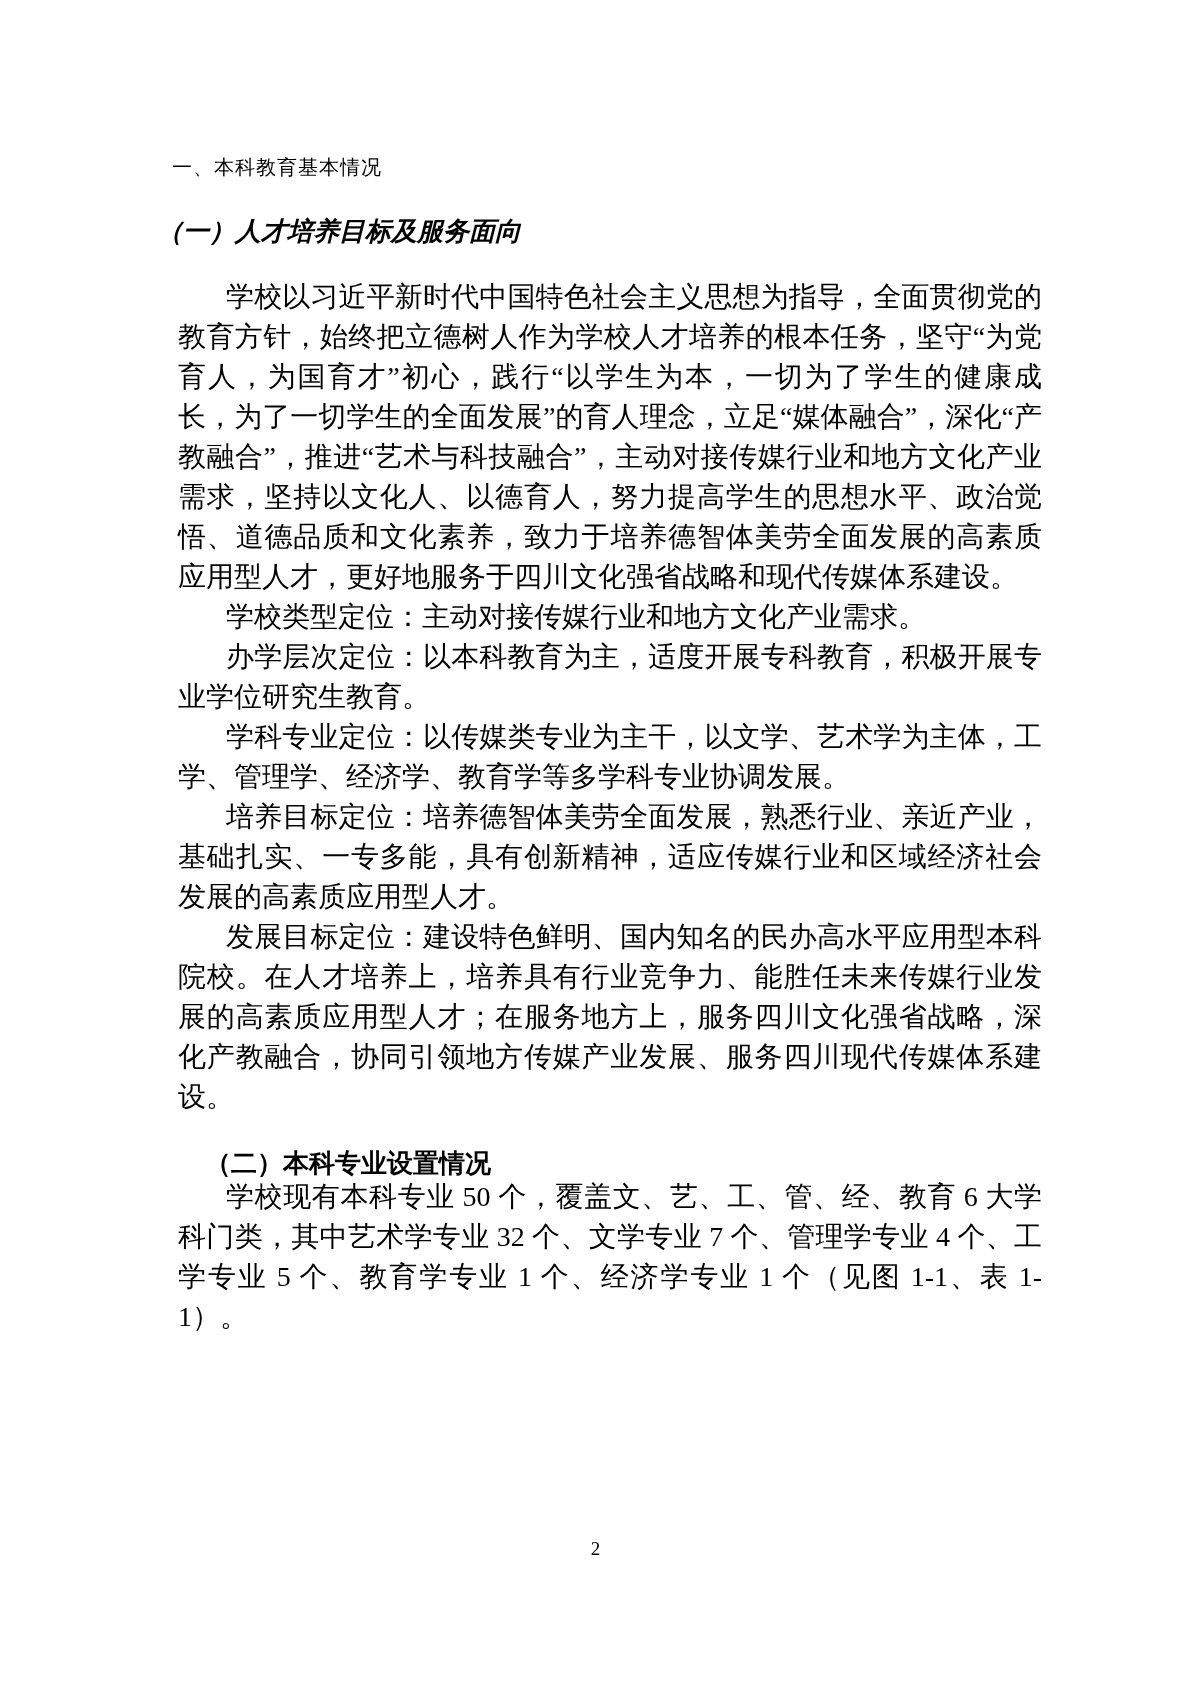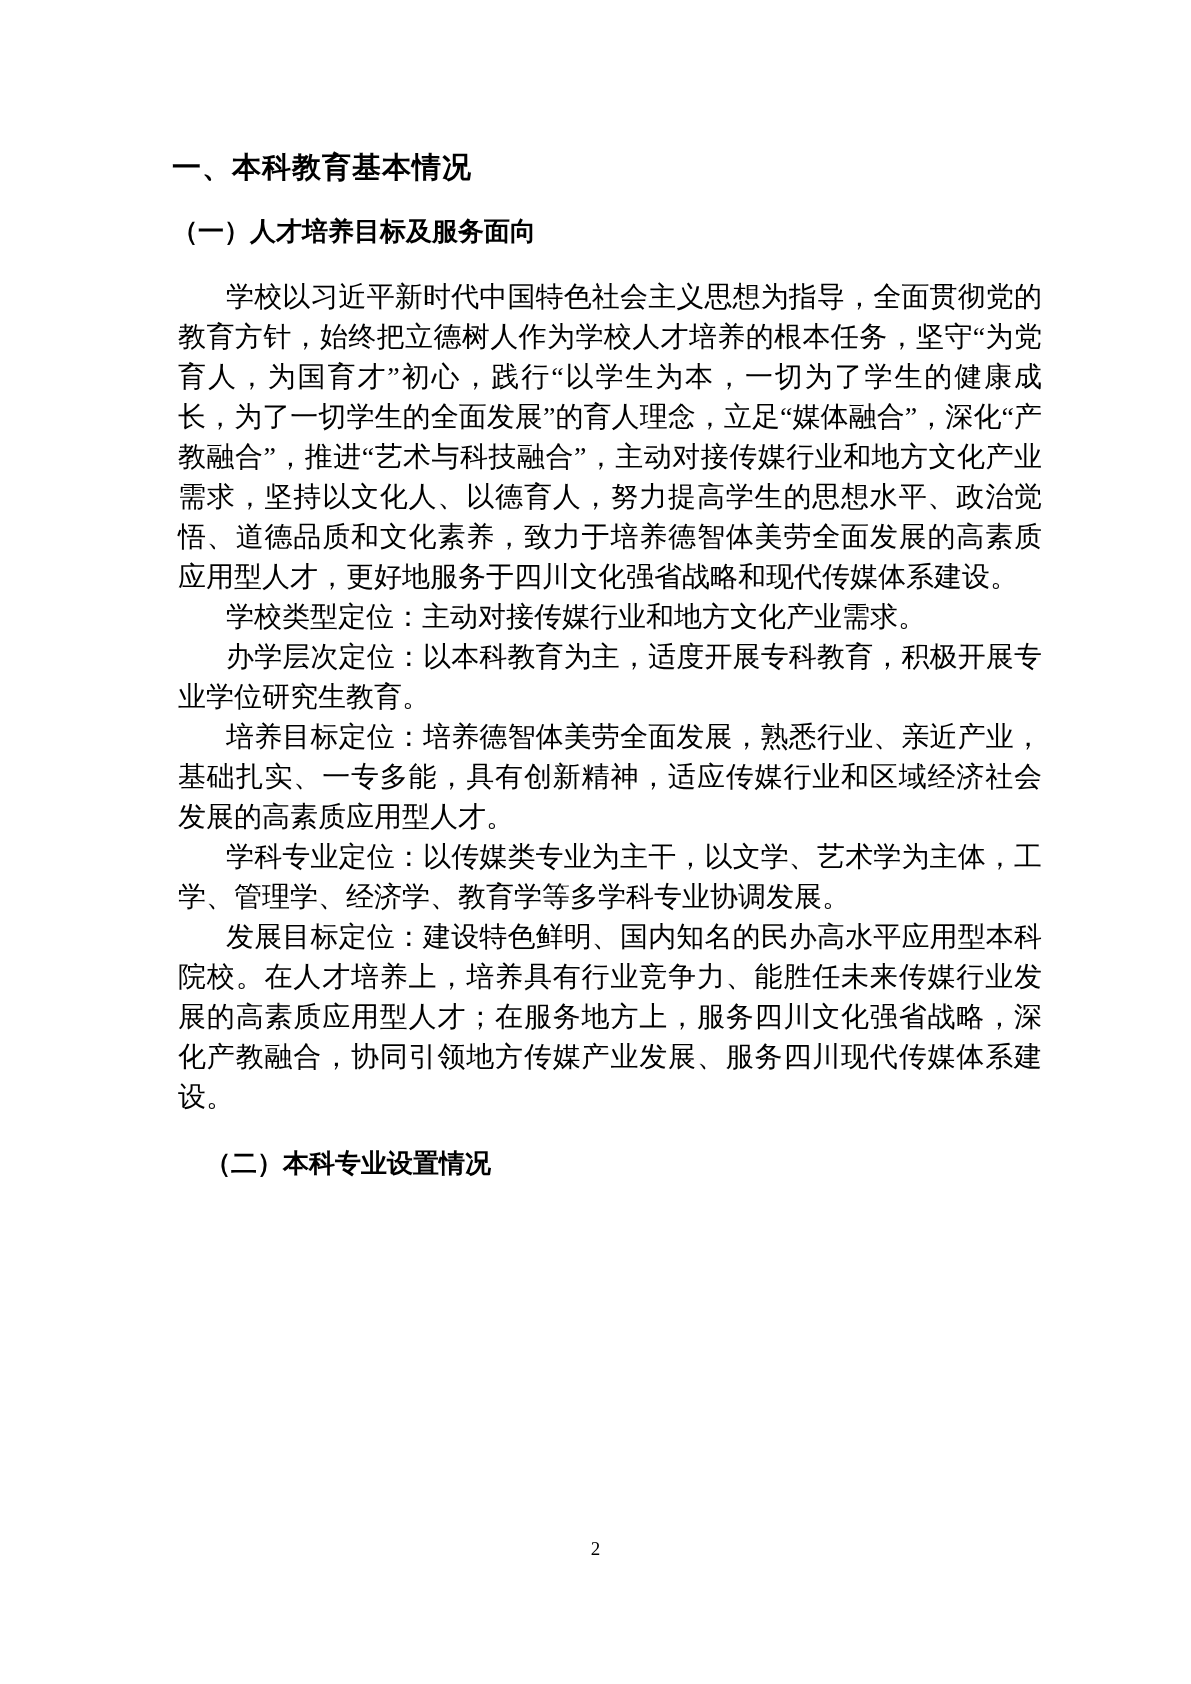--- a/index.html
+++ b/index.html
@@ -14,35 +14,35 @@
     background: #ffffff;
     color: #000000;
     font-family: "Liberation Serif", "DejaVu Serif", serif;
     overflow: hidden;
   }
   .heading1 {
     position: absolute;
     left: 172px;
     top: 150px;
     font-family: "Liberation Sans", "DejaVu Sans", sans-serif;
-    font-weight: bold;
-    font-size: 29px;
+    font-weight: normal;
+    font-size: 20px;
     line-height: 34px;
     letter-spacing: 1px;
     white-space: nowrap;
   }
   .heading2 {
     position: absolute;
     font-family: "Liberation Sans", "DejaVu Sans", sans-serif;
     font-weight: bold;
     font-size: 26px;
     line-height: 30px;
     white-space: nowrap;
   }
-  #heading-sub1 { left: 172px; top: 216px; }
+  #heading-sub1 { left: 157px; top: 216px; font-style: italic; }
   #heading-sub2 { left: 172px; top: 1148px; margin-left: 33px; }
   .textblock {
     position: absolute;
     left: 178px;
     width: 864px;
     font-size: 28px;
     line-height: 40px;
     text-align: justify;
     text-justify: inter-ideograph;
   }
@@ -73,23 +73,26 @@
 <div class="page">
 
   <div class="heading1">一、本科教育基本情况</div>
 
   <div class="heading2" id="heading-sub1">（一）人才培养目标及服务面向</div>
 
   <div class="textblock" id="block-intro-positions">
     <p>学校以习近平新时代中国特色社会主义思想为指导，全面贯彻党的教育方针，始终把立德树人作为学校人才培养的根本任务，坚守“为党育人，为国育才”初心，践行“以学生为本，一切为了学生的健康成长，为了一切学生的全面发展”的育人理念，立足“媒体融合”，深化“产教融合”，推进“艺术与科技融合”，主动对接传媒行业和地方文化产业需求，坚持以文化人、以德育人，努力提高学生的思想水平、政治觉悟、道德品质和文化素养，致力于培养德智体美劳全面发展的高素质应用型人才，更好地服务于四川文化强省战略和现代传媒体系建设。</p>
     <p><span class="pos-label">学校类型定位：</span><span>主动对接传媒行业和地方文化产业需求。</span></p>
     <p><span class="pos-label">办学层次定位：</span><span>以本科教育为主，适度开展专科教育，积极开展专业学位研究生教育。</span></p>
+    <p><span class="pos-label">学科专业定位：</span><span>以传媒类专业为主干，以文学、艺术学为主体，工学、管理学、经济学、教育学等多学科专业协调发展。</span></p>
     <p><span class="pos-label">培养目标定位：</span><span>培养德智体美劳全面发展，熟悉行业、亲近产业，基础扎实、一专多能，具有创新精神，适应传媒行业和区域经济社会发展的高素质应用型人才。</span></p>
-    <p><span class="pos-label">学科专业定位：</span><span>以传媒类专业为主干，以文学、艺术学为主体，工学、管理学、经济学、教育学等多学科专业协调发展。</span></p>
     <p><span class="pos-label">发展目标定位：</span><span>建设特色鲜明、国内知名的民办高水平应用型本科院校。在人才培养上，培养具有行业竞争力、能胜任未来传媒行业发展的高素质应用型人才；在服务地方上，服务四川文化强省战略，深化产教融合，协同引领地方传媒产业发展、服务四川现代传媒体系建设。</span></p>
   </div>
 
   <div class="heading2" id="heading-sub2">（二）本科专业设置情况</div>
 
+  <div class="textblock" id="block-majors">
+    <p>学校现有本科专业 50 个，覆盖文、艺、工、管、经、教育 6 大学科门类，其中艺术学专业 32 个、文学专业 7 个、管理学专业 4 个、工学专业 5 个、教育学专业 1 个、经济学专业 1 个（见图 1-1、表 1-1）。</p>
+  </div>
 
   <div class="page-number">2</div>
 
 </div>
 
 </body></html>

